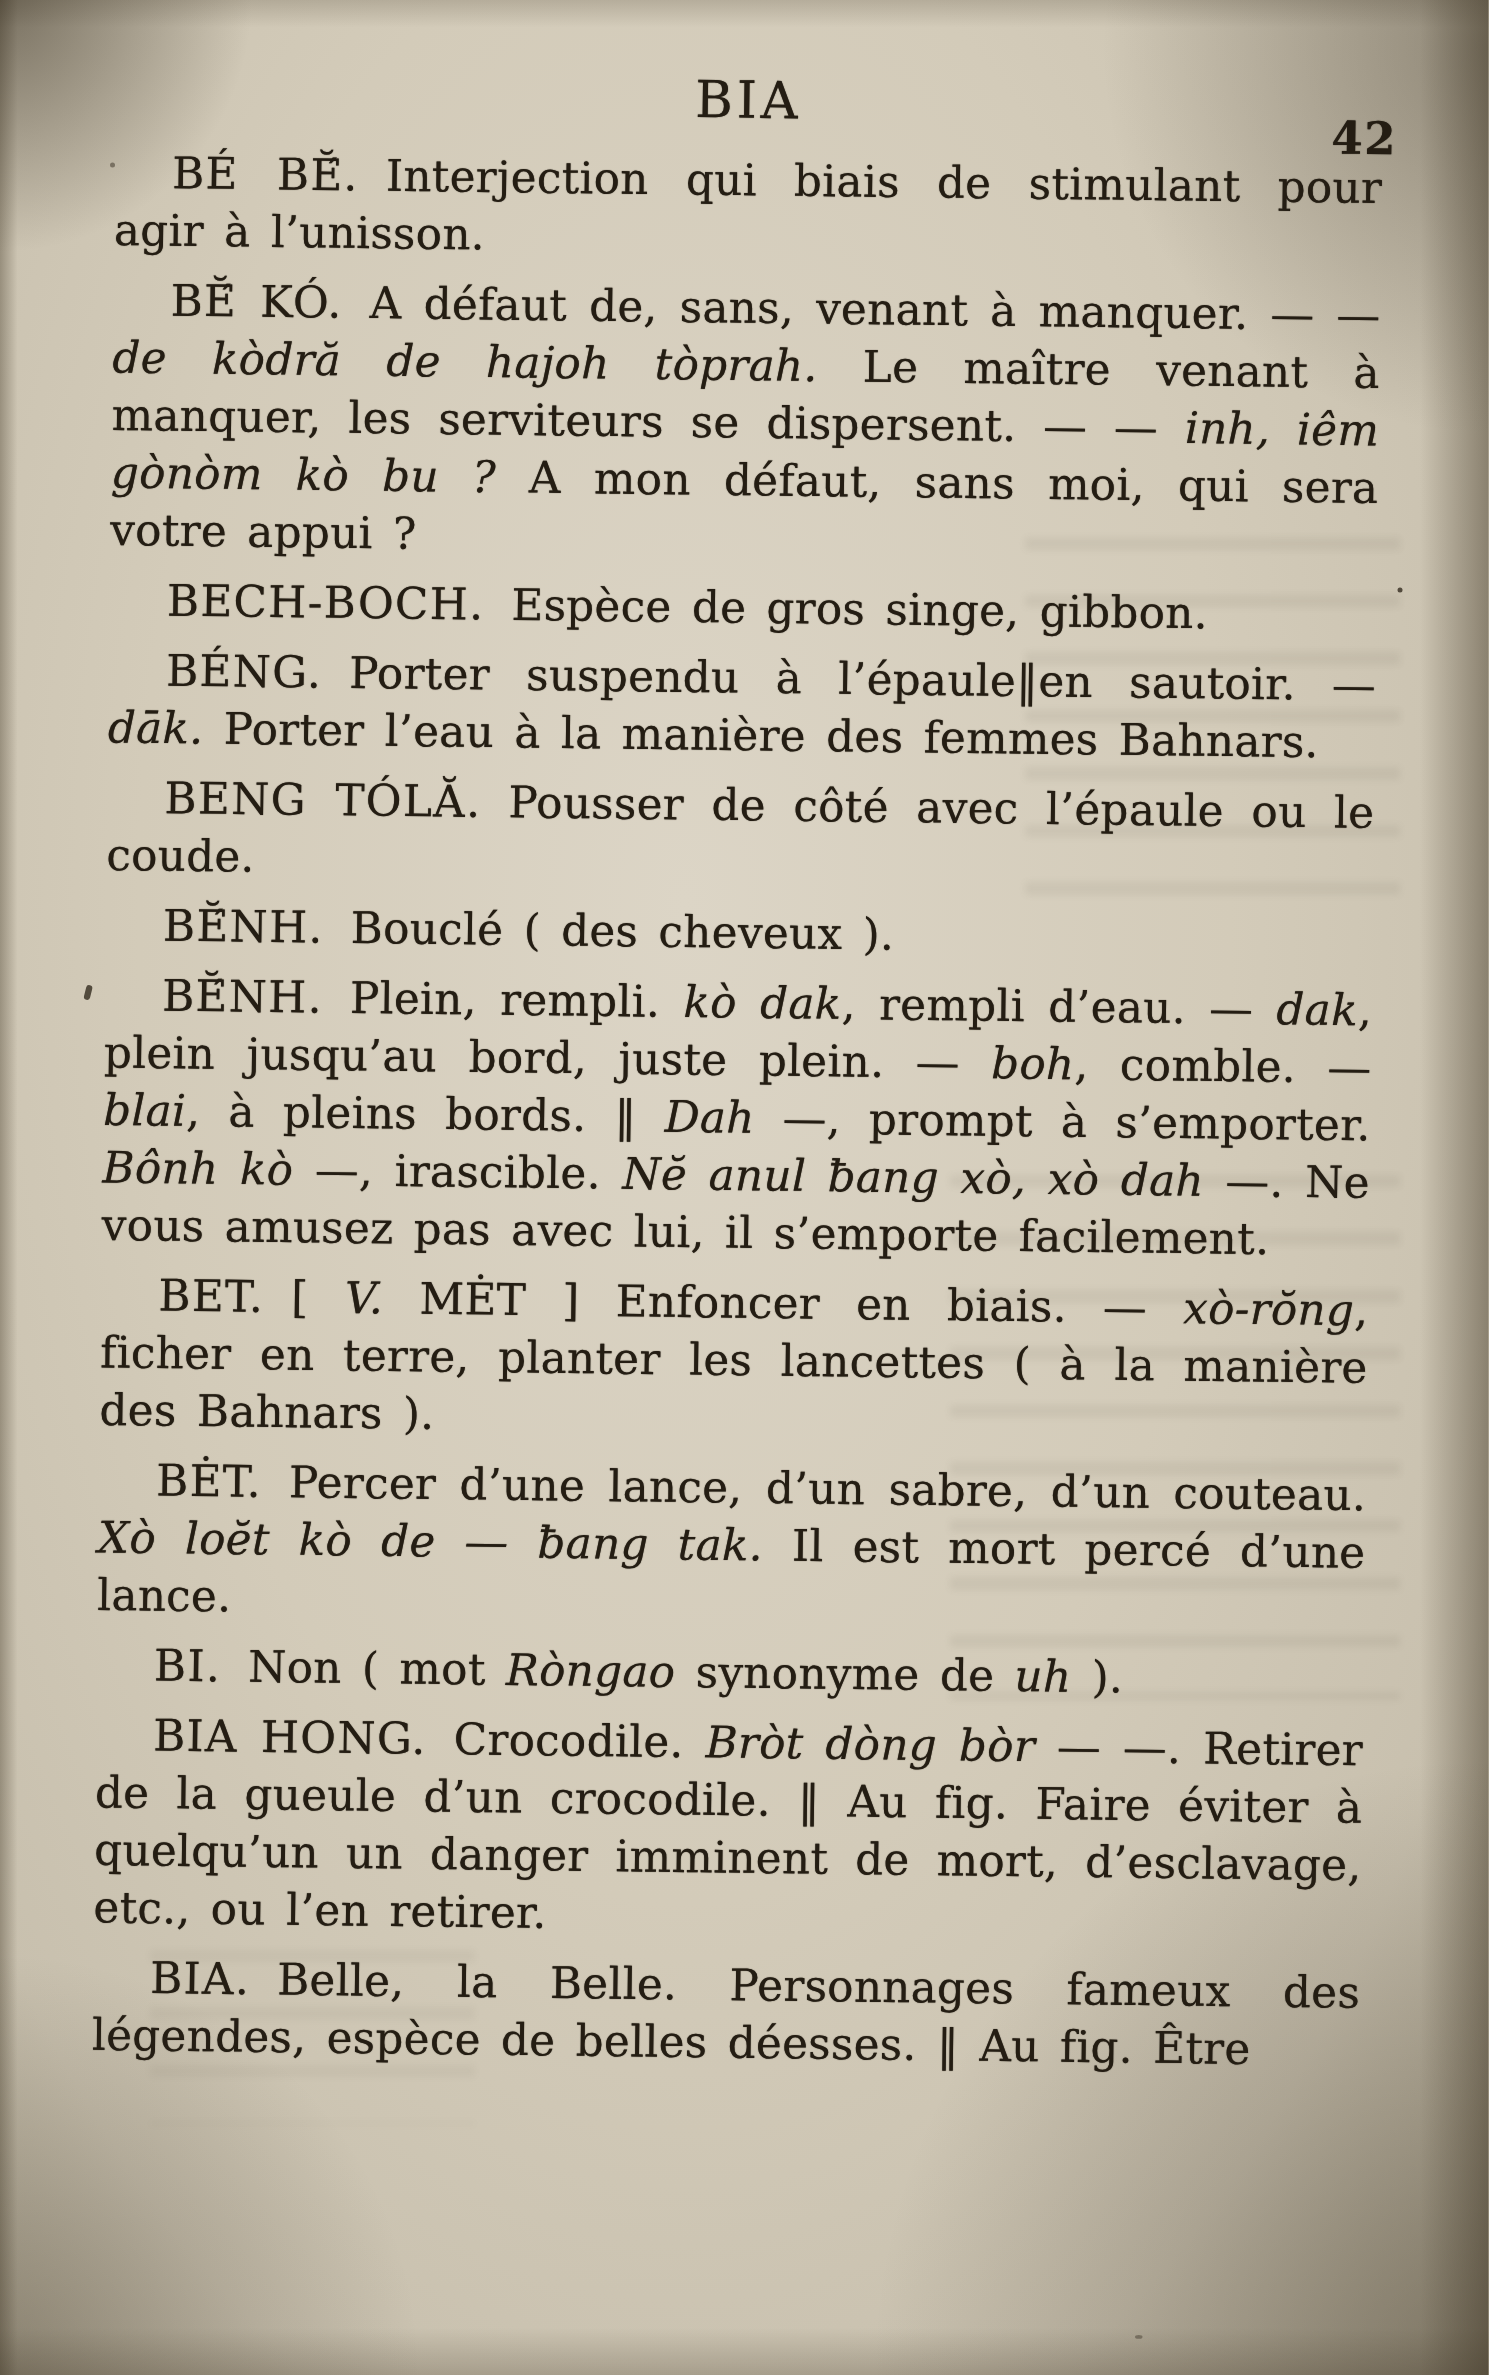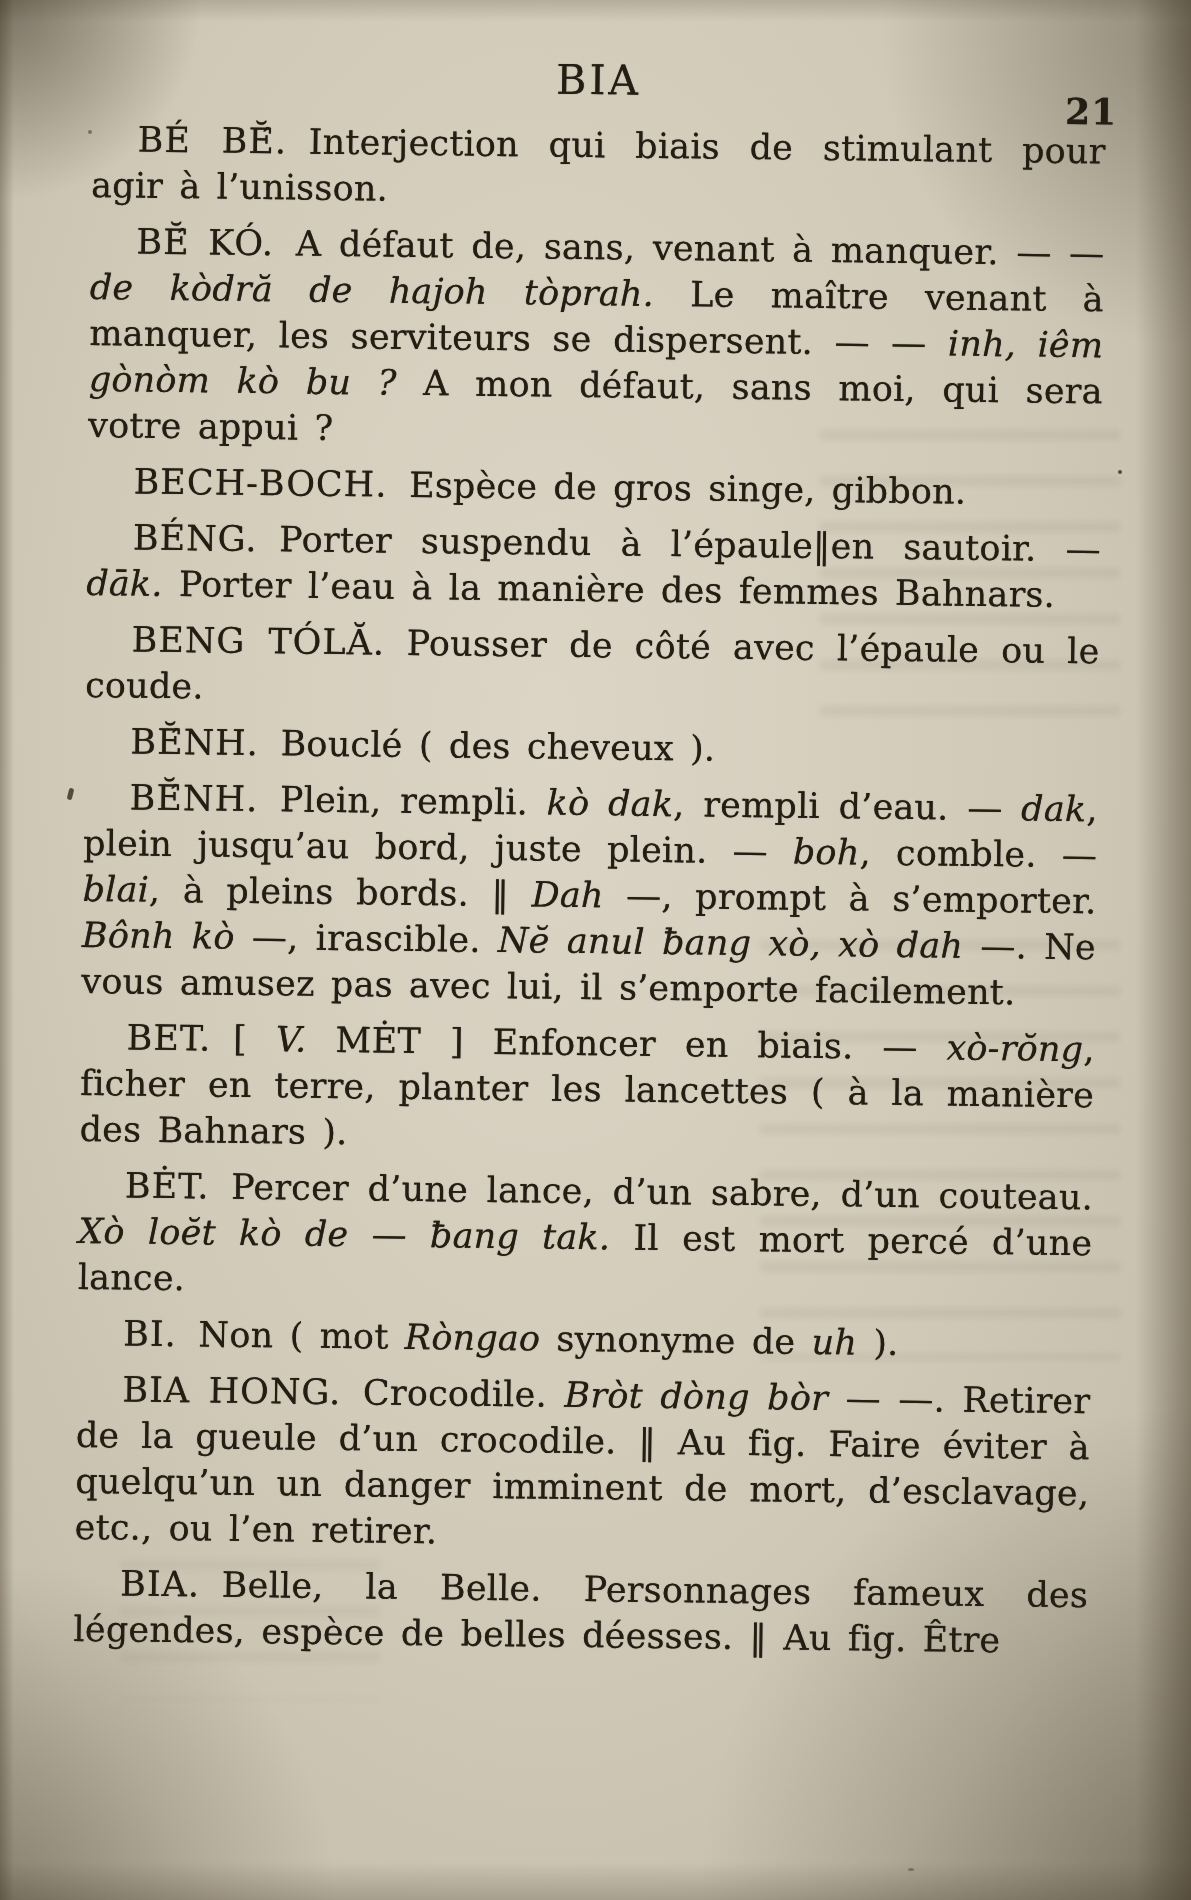--- a/index.html
+++ b/index.html
@@ -105,21 +105,21 @@
   <div class="bleed b1"></div>
   <div class="bleed b2"></div>
   <div class="bleed b3"></div>
   <div class="speck s1"></div>
   <div class="speck s2"></div>
   <div class="speck s3"></div>
   <div class="speck s4"></div>
 
   <div class="running-head">
     <span class="head-title">BIA</span>
-    <span class="page-number">21</span>
+    <span class="page-number">42</span>
   </div>
 
   <div class="content">
       <p class="entry"><span class="headword">BÉ BĔ́.</span><span class="def">Interjection qui biais de stimulant pour agir à l’unisson.</span></p>
       <p class="entry"><span class="headword">BĔ́ KÓ.</span><span class="def">A défaut de, sans, venant à manquer. — — </span><i class="vern">de kòdră de hajoh tòprah.</i><span class="def"> Le maître venant à manquer, les serviteurs se dispersent. — — </span><i class="vern">inh, iêm gònòm kò bu ?</i><span class="def"> A mon défaut, sans moi, qui sera votre appui ?</span></p>
       <p class="entry"><span class="headword">BECH-BOCH.</span><span class="def">Espèce de gros singe, gibbon.</span></p>
       <p class="entry"><span class="headword">BÉNG.</span><span class="def">Porter suspendu à l’épaule‖en sautoir. — </span><i class="vern">dāk.</i><span class="def"> Porter l’eau à la manière des femmes Bahnars.</span></p>
       <p class="entry"><span class="headword">BENG TÓLĂ.</span><span class="def">Pousser de côté avec l’épaule ou le coude.</span></p>
       <p class="entry"><span class="headword">BĔ́NH.</span><span class="def">Bouclé ( des cheveux ).</span></p>
       <p class="entry"><span class="headword">BĔ́NH.</span><span class="def">Plein, rempli. </span><i class="vern">kò dak</i><span class="def">, rempli d’eau. — </span><i class="vern">dak</i><span class="def">, plein jusqu’au bord, juste plein. — </span><i class="vern">boh</i><span class="def">, comble. — </span><i class="vern">blai</i><span class="def">, à pleins bords. ‖ </span><i class="vern">Dah</i><span class="def"> —, prompt à s’emporter. </span><i class="vern">Bônh kò</i><span class="def"> —, irascible. </span><i class="vern">Nĕ anul ƀang xò, xò dah</i><span class="def"> —. Ne vous amusez pas avec lui, il s’emporte facilement.</span></p>

